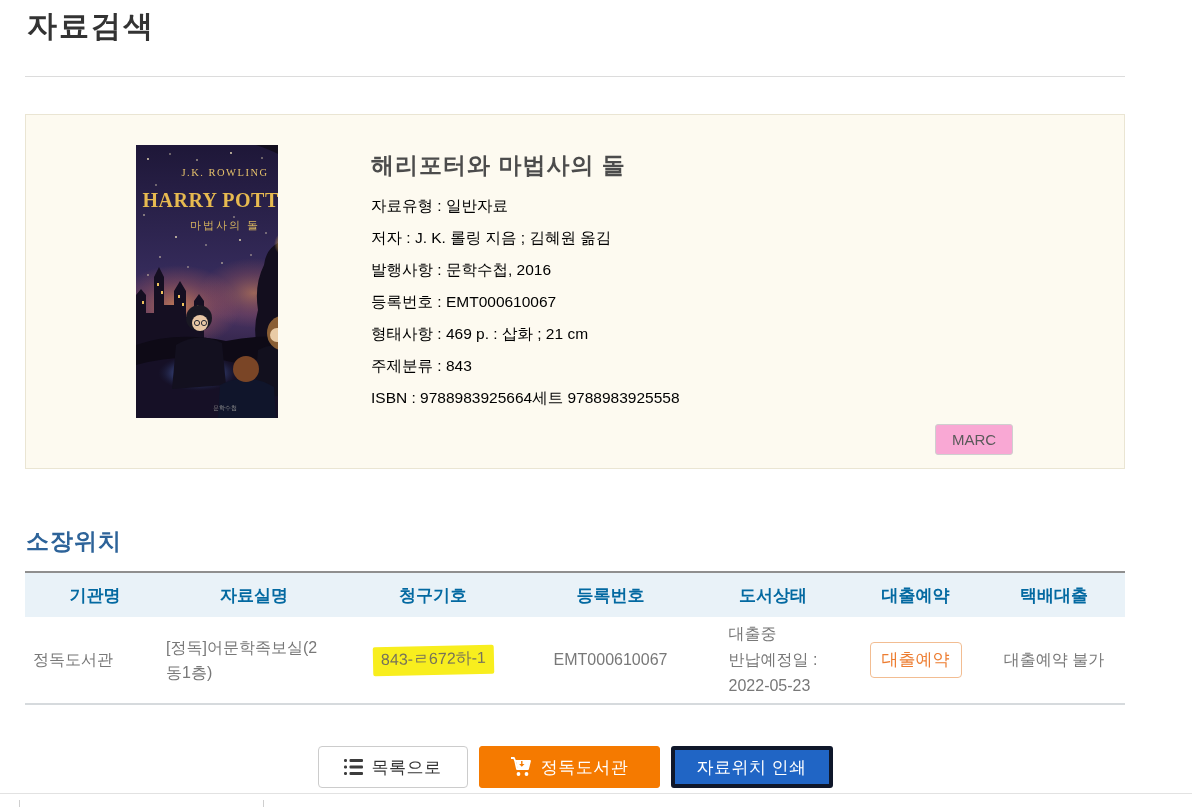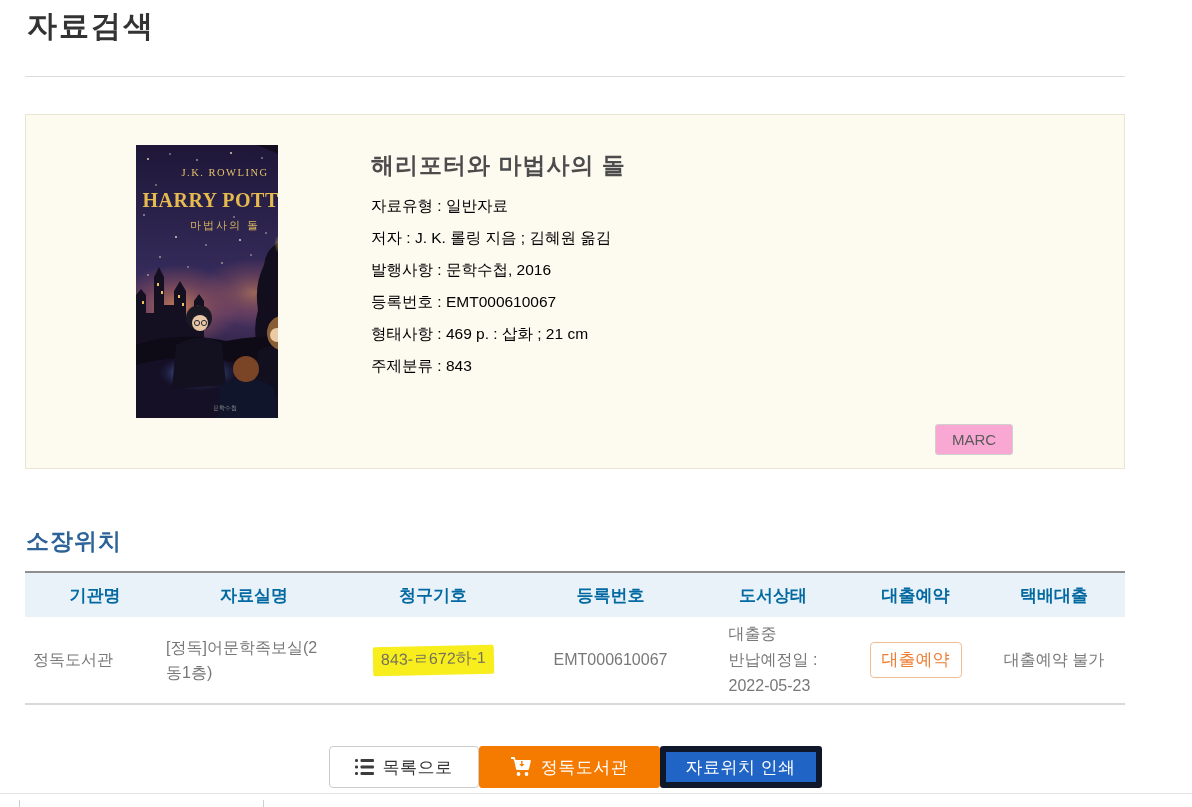--- a/index.html
+++ b/index.html
@@ -74,37 +74,37 @@
   }
   .status-block { display:inline-block; text-align:left; line-height:26px; }
   .reserve-button {
     background:#ffffff; border:1px solid #f2bd92; border-radius:4px;
     color:#ed7d31; font-size:17px; padding:5px 11px 6px 11px;
     font-family:"Liberation Sans", sans-serif; cursor:pointer;
   }
 
   
   .actions {
-    margin-top:41px; display:flex; justify-content:center; 
+    margin-top:41px; display:flex; justify-content:center; gap:11px;
   }
   .actions button {
     height:42px; font-size:17px; font-family:"Liberation Sans", sans-serif;
     display:flex; align-items:center; justify-content:center; gap:9px;
     cursor:pointer; letter-spacing:0.5px;
   }
   .btn-list {
     width:150px; background:#ffffff; border:1px solid #cccccc;
     border-radius:4px; color:#333;
   }
   .btn-cart {
     width:181px; background:#f57a00; border:1px solid #f57a00;
     border-radius:3px; color:#ffffff;
   }
   .btn-print {
-    width:162px; background:#2065c5; border:6px solid #0f172a;
+    width:162px; background:#2065c5; border:4px solid #0f172a;
     border-radius:3px; color:#ffffff;
   }
 
   
   .footer-line { position:absolute; left:0; top:793px; width:1192px; border-top:1px solid #e2e2e2; }
   .footer-tick { position:absolute; top:800px; height:8px; border-left:1px solid #cfcfcf; }
   .tick-1 { left:19px; } .tick-2 { left:263px; }
 </style>
 </head>
 <body>
@@ -222,20 +222,21 @@
     </div>
 
     <div class="book-info">
       <h2 class="book-title">해리포터와 마법사의 돌</h2>
       <p class="detail-line">자료유형 : 일반자료</p>
       <p class="detail-line">저자 : J. K. 롤링 지음 ; 김혜원 옮김</p>
       <p class="detail-line">발행사항 : 문학수첩, 2016</p>
       <p class="detail-line">등록번호 : EMT000610067</p>
       <p class="detail-line">형태사항 : 469 p. : 삽화 ; 21 cm</p>
       <p class="detail-line">주제분류 : 843</p>
+      <p class="detail-line">ISBN : 9788983925664세트 9788983925558</p>
     </div>
 
     <button class="marc-button">MARC</button>
   </section>
 
   <h2 class="section-title">소장위치</h2>
 
   <table class="holdings">
     <colgroup>
       <col style="width:140px">

